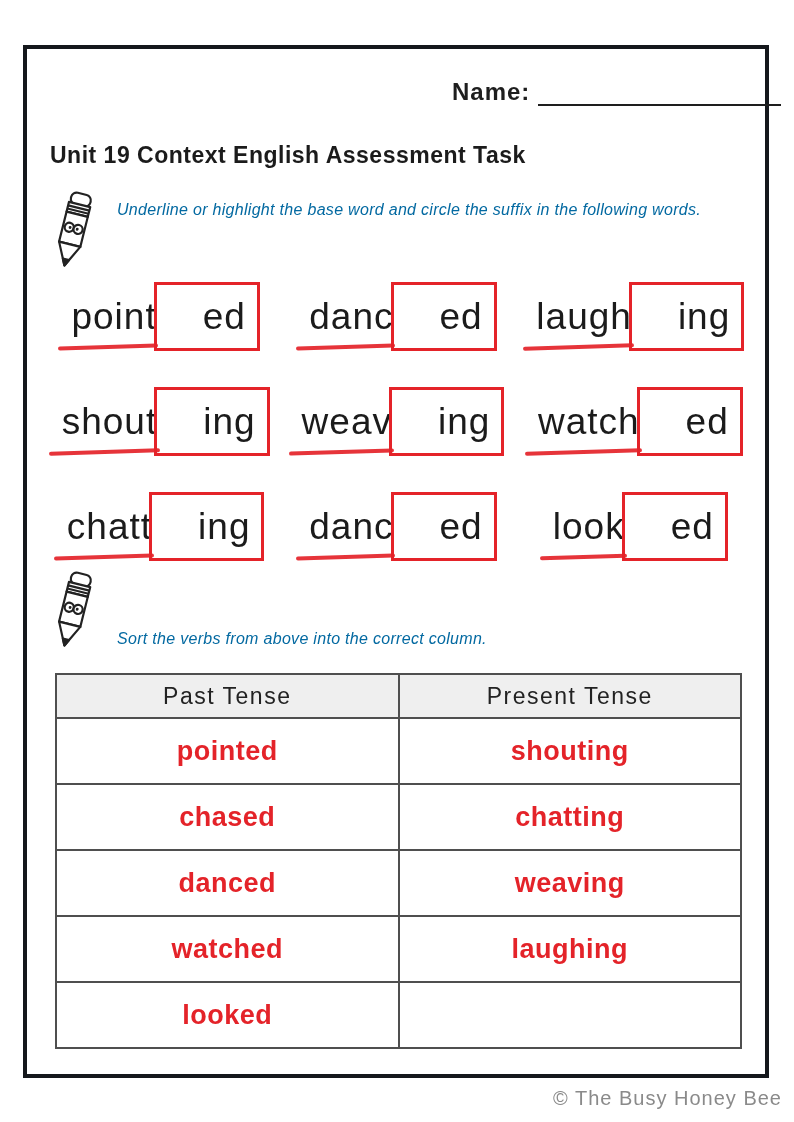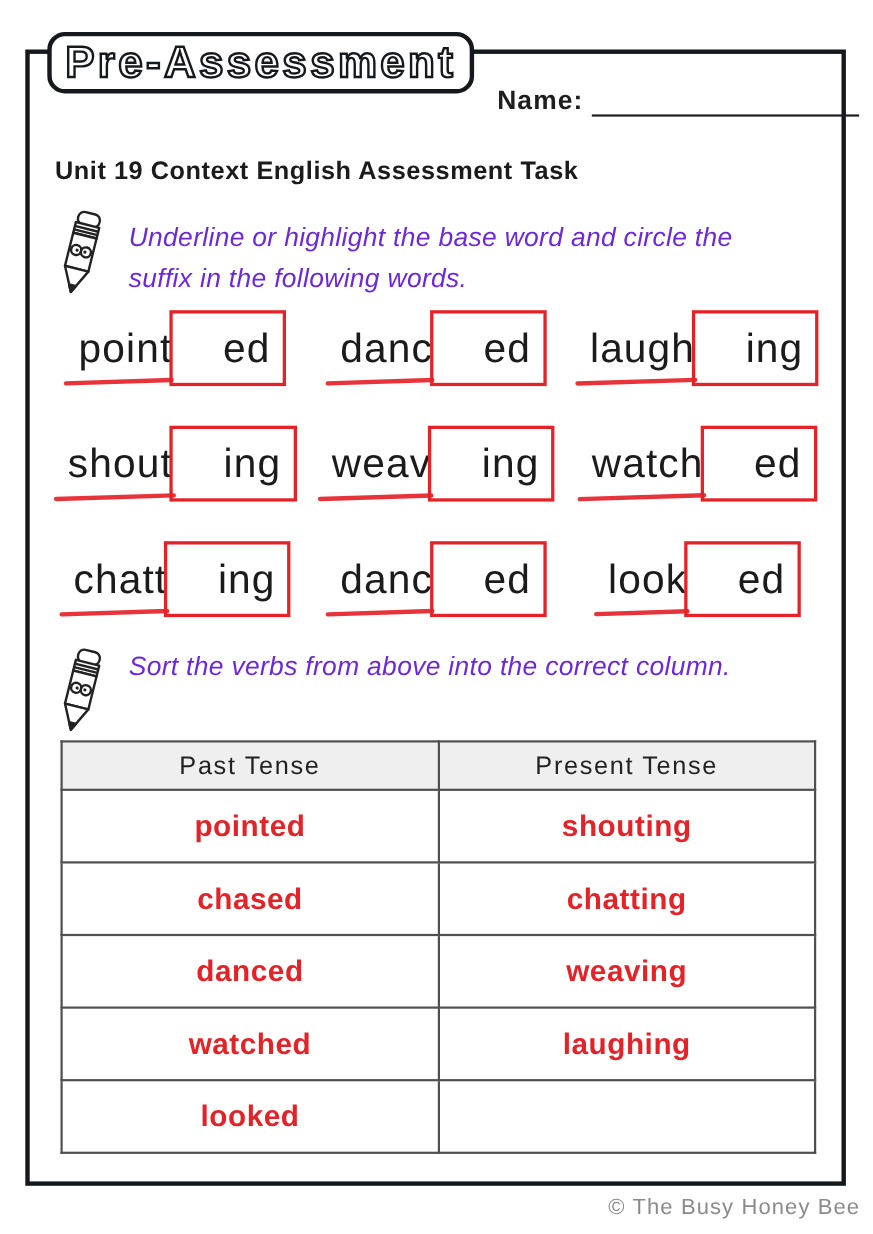--- a/index.html
+++ b/index.html
@@ -31,22 +31,22 @@
 
   
   .stage-line{position:absolute;left:50px;top:108px;font-size:23px;font-weight:bold;letter-spacing:.5px;}
   .answer-key{position:absolute;left:270px;top:99px;font-size:34px;font-weight:bold;
           letter-spacing:1px;color:var(--accent-red);}
   .unit-line{position:absolute;left:50px;top:142px;font-size:23px;font-weight:bold;letter-spacing:.5px;}
 
   
   .instr{position:absolute;display:flex;gap:16px;}
   .instr1{left:45px;top:190px;width:690px;align-items:flex-start;}
-  .instr2{left:45px;top:588px;width:690px;align-items:flex-start;}
-  .instr p{font-size:24px;font-style:italic;line-height:1.55;letter-spacing:.3px;color:#6d28d9;}
+  .instr2{left:45px;top:570px;width:690px;align-items:flex-end;}
+  .instr p{font-size:16px;font-style:italic;line-height:1.55;letter-spacing:.3px;color:#0369a1;}
   .instr1 p{width:600px;padding-top:8px;}
   .pencil{flex:0 0 auto;}
 
   
   .word-grid{position:absolute;left:40px;top:288px;width:712px;display:grid;
           grid-template-columns:1fr 1fr 1fr;grid-auto-rows:58px;row-gap:47px;
           justify-items:center;align-items:center;}
   .word{position:relative;font-size:37px;letter-spacing:1px;color:var(--ink);white-space:nowrap;}
   .wbase{position:relative;display:inline-block;}
   .ul{position:absolute;left:-13px;right:-2px;bottom:-10px;height:3.5px;border-radius:2px;
@@ -65,23 +65,20 @@
   
   .footer{position:absolute;right:12px;top:1087px;font-size:20px;letter-spacing:1px;color:var(--footer-gray);}
 </style>
 </head>
 <body>
 
 <div class="sheet">
 
   <div class="frame"></div>
 
-  <div class="banner">
-    <span class="banner-text">Pre-Assessment</span>
-  </div>
 
   <div class="name-row">
     <span>Name:</span>
     <span class="name-line"></span>
   </div>
 
   <div class="unit-line">Unit 19 Context English Assessment Task</div>
 
   <div class="instr instr1">
     <svg class="pencil" width="56" height="82" viewBox="0 0 60 90">

